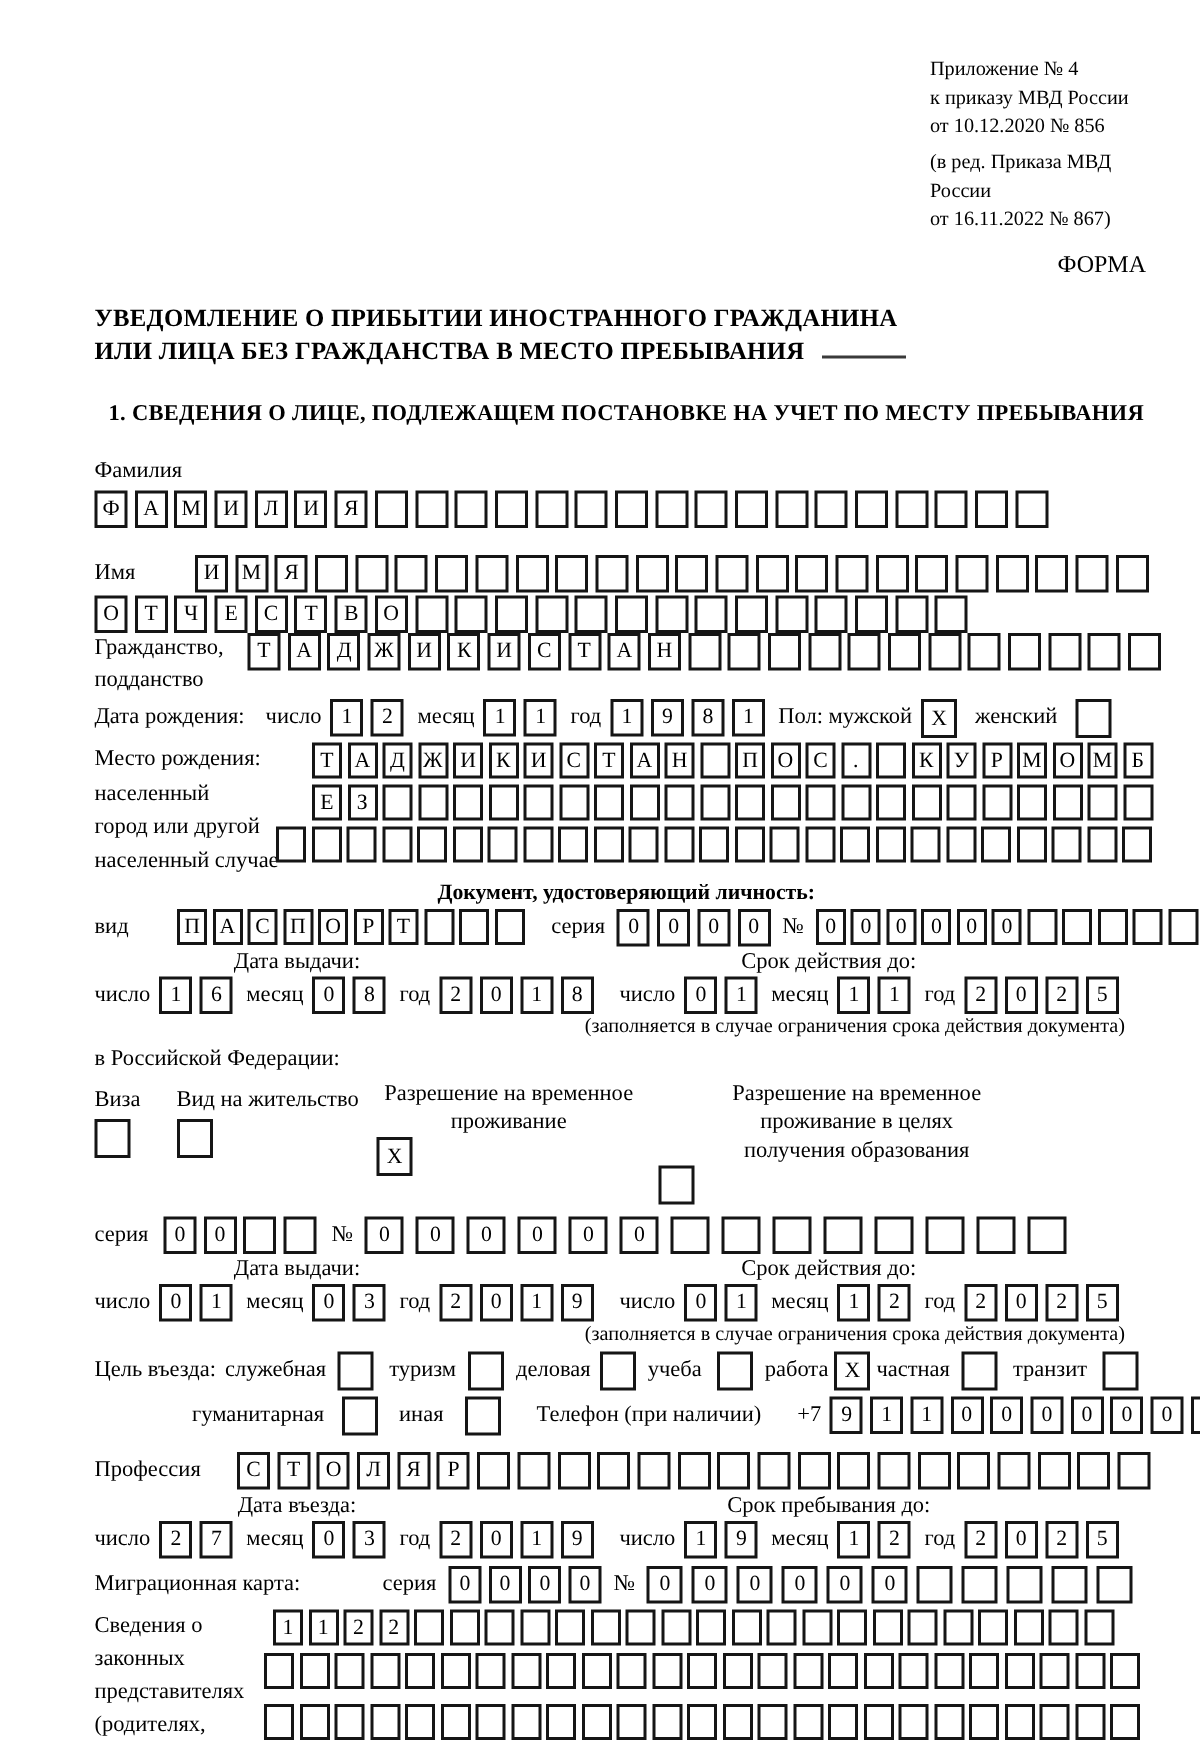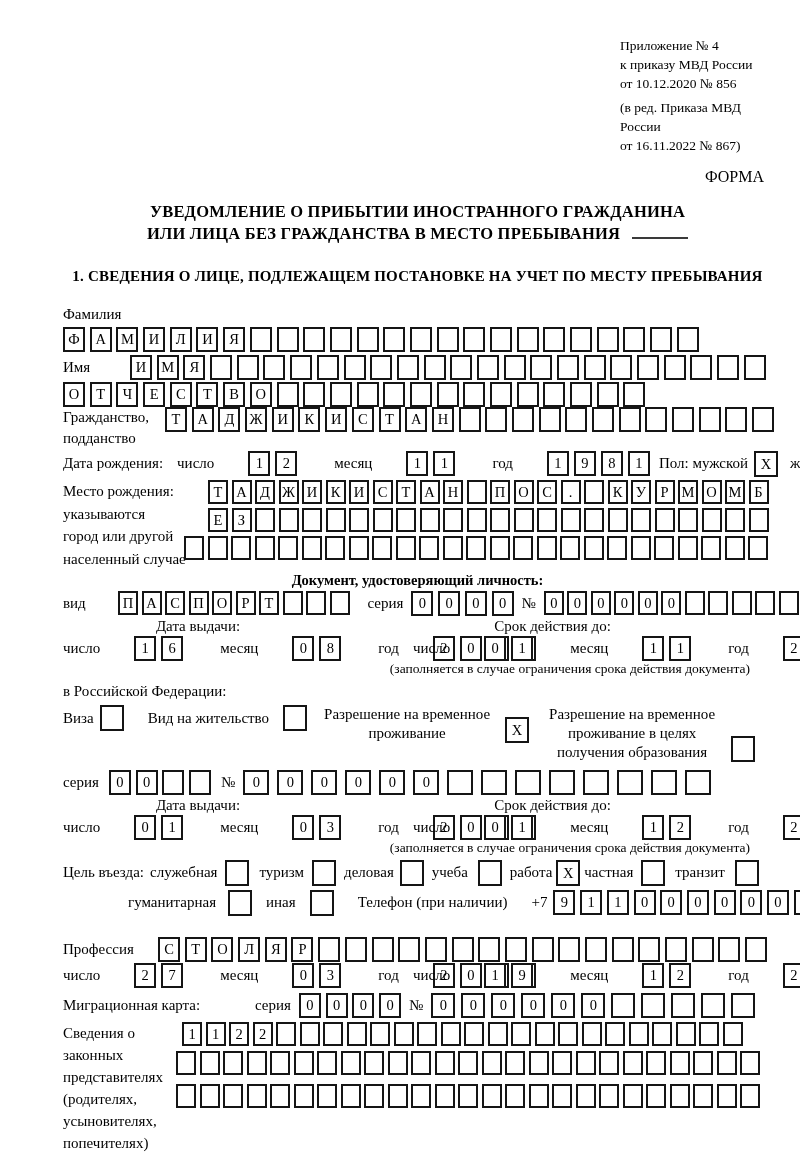--- a/index.html
+++ b/index.html
@@ -13,21 +13,21 @@
   .page { position:relative; width:800px; height:1163px; padding:36px 28px 10px 63px; }
 
   .bold { font-weight:bold; }
 
   
   .hdr-block { margin-left:557px; font-size:13.5px; line-height:19px; }
   .hdr-sub { margin-top:5px; }
   .form-label { margin-top:13px; text-align:right; padding-right:8px; font-weight:normal; font-size:16px; }
 
   
-  .title { margin-top:15px; text-align:center; font-weight:bold; font-size:16.5px; line-height:22px; letter-spacing:.2px; }
+  .title { margin-top:15px; text-align:left; font-weight:bold; font-size:16.5px; line-height:22px; letter-spacing:.2px; }
   .u-slot { display:inline-block; width:56px; border-bottom:2.5px solid #3a3a3a; height:14px; margin-left:12px; }
 
   .sec-heading { margin-top:23px; font-weight:bold; font-size:15px; letter-spacing:.2px; text-align:center; white-space:nowrap; }
 
   
   .frow { display:flex; align-items:flex-start; }
   .flabel { line-height:25px; flex:none; }
   .flabel2 { line-height:21px; flex:none; }
 
   
@@ -40,34 +40,34 @@
   }
   .cells.narrow { gap:3.5px; } .cells.narrow .cell { width:20px; height:24px; }
   .cells.mid  { gap:6px; }   .cells.mid .cell  { width:24px; }
   .cells.wide { gap:8px; }   .cells.wide .cell { width:26px; }
   .cell.cb { width:24px; height:26px; }
 
   .word { line-height:25px; flex:none; }
 
   
   .dgrow { display:flex; align-items:flex-start; }
-  [data-dategroup] { display:inline-flex; align-items:flex-start;gap:28px; }
+  [data-dategroup] { display:inline-flex; align-items:flex-start; }
   [data-dategroup] .dword { line-height:25px; margin-right:6px; }
   [data-dategroup] .cells { margin-right:9px; gap:5px; }
   .half-l { flex:none; width:350px; display:flex; }
   .half-r { flex:1; display:flex; }
   .colhdr-l { flex:none; width:270px; text-align:center; }
   .colhdr-r { flex:1; text-align:center; }
   .note-r { text-align:right; padding-right:22px; font-size:13.5px; line-height:15px; }
 
   .gap4{width:4px;flex:none}.gap6{width:6px;flex:none}.gap8{width:8px;flex:none}
   .gap10{width:10px;flex:none}.gap12{width:12px;flex:none}.gap14{width:14px;flex:none}
   .gap18{width:18px;flex:none}.gap24{width:24px;flex:none}
 
-  .opt { display:flex; align-items:flex-end; }
+  .opt { display:flex; align-items:flex-start;flex-direction:column; }
   .opt .olabel { line-height:19px; }
   .ctr { text-align:center; }
 
   .small-note { font-size:13.5px; }
 </style>
 </head>
 <body>
 
 <div class="page">
 
@@ -111,21 +111,21 @@
         <span class="cell"></span>
         <span class="cell"></span>
         <span class="cell"></span>
         <span class="cell"></span>
         <span class="cell"></span>
         <span class="cell"></span>
         <span class="cell"></span>
       </div>
   </div>
 
-  <div class="frow" style="margin-top:3px;">
+  <div class="frow" style="margin-top:18px;">
     <div class="flabel" style="width:67px;">Имя</div>
     <div class="cells">
         <span class="cell">И</span>
         <span class="cell">М</span>
         <span class="cell">Я</span>
         <span class="cell"></span>
         <span class="cell"></span>
         <span class="cell"></span>
         <span class="cell"></span>
         <span class="cell"></span>
@@ -234,21 +234,21 @@
     <span class="cell cb">X</span>
     <span class="gap12"></span>
     <span class="word">женский</span>
     <span class="gap12"></span>
     <span class="cell cb"></span>
   </div>
 
   <div class="frow" style="margin-top:3px;">
     <div class="flabel2" style="width:145px; line-height:22.5px;">
       <div>Место рождения:</div>
-      <div>указываются</div>
+      <div>населенный</div>
       <div>город или другой</div>
       <div>населенный случае</div>
     </div>
     <div>
       <div class="cells narrow">
           <span class="cell">Т</span>
           <span class="cell">А</span>
           <span class="cell">Д</span>
           <span class="cell">Ж</span>
           <span class="cell">И</span>
@@ -436,21 +436,21 @@
       <span class="cell cb"></span>
     </span>
     <span class="gap12"></span>
     <span class="opt">
       <span class="olabel ctr" style="width:176px;">Разрешение на временное проживание</span>
       <span class="gap10"></span>
       <span class="cell cb">X</span>
     </span>
     <span class="gap12"></span>
     <span class="opt">
-      <span class="olabel ctr" style="width:182px;">Разрешение на временное проживание в целях получения образования</span>
+      <span class="olabel ctr" style="width:182px;margin-left:41px;">Разрешение на временное проживание в целях получения образования</span>
       <span class="gap8"></span>
       <span class="cell cb"></span>
     </span>
   </div>
 
   <div class="frow" style="margin-top:8px;">
     <span class="word">серия</span>
     <span class="gap10"></span>
     <span class="cells">
         <span class="cell">0</span>
@@ -581,21 +581,21 @@
         <span class="cell">0</span>
         <span class="cell">0</span>
         <span class="cell">0</span>
         <span class="cell">0</span>
         <span class="cell">0</span>
         <span class="cell">0</span>
         <span class="cell"></span>
       </span>
   </div>
 
-  <div class="frow" style="margin-top:21px;">
+  <div class="frow" style="margin-top:11px;">
     <div class="flabel" style="width:95px;">Профессия</div>
     <div class="cells">
         <span class="cell">С</span>
         <span class="cell">Т</span>
         <span class="cell">О</span>
         <span class="cell">Л</span>
         <span class="cell">Я</span>
         <span class="cell">Р</span>
         <span class="cell"></span>
         <span class="cell"></span>
@@ -610,20 +610,24 @@
         <span class="cell"></span>
         <span class="cell"></span>
         <span class="cell"></span>
         <span class="cell"></span>
         <span class="cell"></span>
         <span class="cell"></span>
         <span class="cell"></span>
       </div>
   </div>
 
+  <div class="frow" style="margin-top:3px;">
+    <div class="colhdr-l">Дата въезда:</div>
+    <div class="colhdr-r">Срок пребывания до:</div>
+  </div>
   <div class="dgrow" style="margin-top:1px;">
     <div class="half-l">
         <span data-dategroup="section1.entry.entry_date">
           <span class="dword">число</span>
           <span class="cells">
             <span class="cell">2</span>
             <span class="cell">7</span>
           </span>
           <span class="dword">месяц</span>
           <span class="cells">

